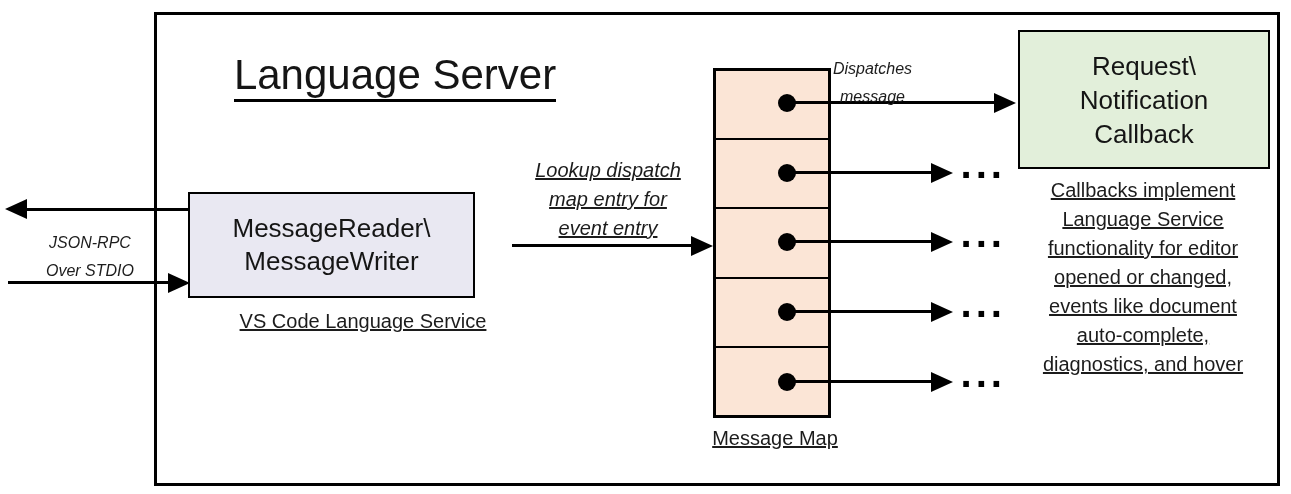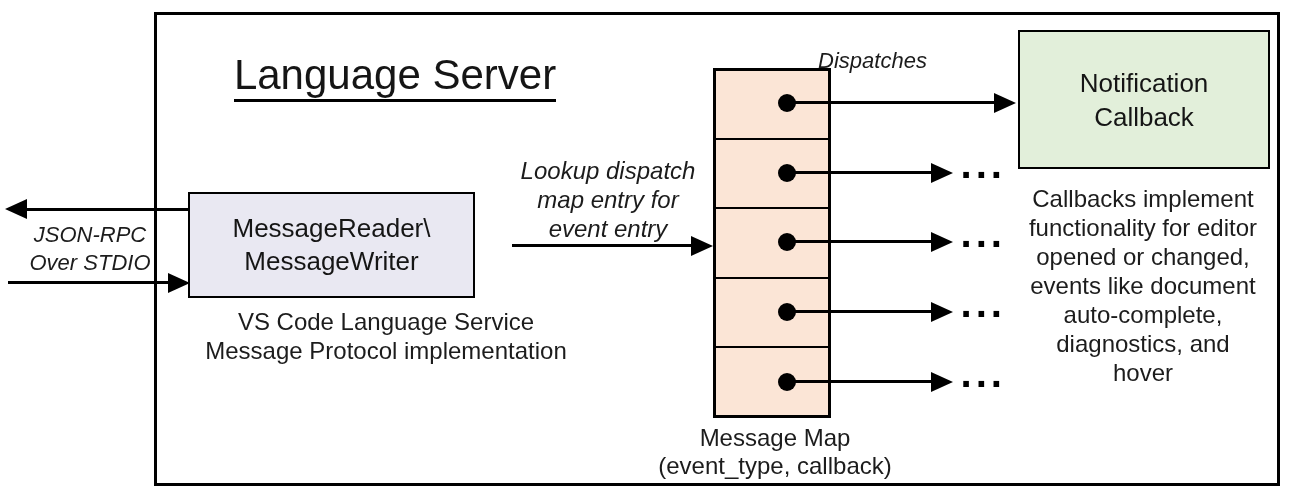--- a/index.html
+++ b/index.html
@@ -11,22 +11,22 @@
     border:3px solid #000;box-sizing:border-box;background:transparent;}
   .title{position:absolute;left:210px;top:50px;width:370px;text-align:center;
     font-size:42px;line-height:50px;color:#151515;}
   .title .u{border-bottom:3px solid #000;padding-bottom:1px;}
   .hline{position:absolute;height:3px;background:#000;}
   .tri{position:absolute;width:0;height:0;border-top:10px solid transparent;border-bottom:10px solid transparent;}
   .tri-right{border-left:22px solid #000;}
   .tri-left{border-right:22px solid #000;}
   .lbl{position:absolute;text-align:center;}
   .italic{font-style:italic;}
-  .f21{font-size:22px;line-height:28px;}
-  .f20{font-size:24px;line-height:29px;}
+  .f21{font-size:16px;line-height:28px;margin-top:8px;}
+  .f20{font-size:20px;line-height:29px;text-decoration:underline;}
   .box{position:absolute;border:2.5px solid #000;box-sizing:border-box;
     display:flex;flex-direction:column;align-items:center;justify-content:center;text-align:center;}
   .msgbox{left:188px;top:192px;width:287px;height:106px;font-size:26px;line-height:33px;color:#151515;}
   .cbbox{left:1018px;top:30px;width:252px;height:139px;font-size:26px;line-height:34px;color:#151515;}
   .dmap{position:absolute;left:713px;top:68px;width:118px;height:350px;
     border:3px solid #000;box-sizing:border-box;display:flex;flex-direction:column;}
   .dcell{flex:1;}
   .dcell + .dcell{border-top:2.5px solid #000;}
   .dot{position:absolute;width:18px;height:18px;border-radius:50%;background:#000;}
   .ellipsis{position:absolute;left:960px;width:50px;font-weight:bold;font-size:32px;
@@ -47,23 +47,22 @@
   <div class="tri tri-right" style="left:168px;top:273px;"></div>
   <div class="lbl italic f21" style="left:15px;top:221px;width:150px;">
     <div>JSON-RPC</div>
     <div>Over STDIO</div>
   </div>
 
   <div class="box msgbox" style="background-color: rgb(233, 232, 242);">
     <div>MessageReader\</div>
     <div>MessageWriter</div>
   </div>
-  <div class="lbl f20" style="left:200px;top:307px;width:372px;">
+  <div class="lbl f20" style="left:177px;top:307px;width:372px;">
     <div>VS Code Language Service</div>
-    <div>Message Protocol implementation</div>
   </div>
 
   <div class="hline" style="left:512px;top:244px;width:181px;"></div>
   <div class="tri tri-right" style="left:691px;top:236px;"></div>
   <div class="lbl italic f20" style="left:502px;top:156px;width:212px;">
     <div>Lookup dispatch</div>
     <div>map entry for</div>
     <div>event entry</div>
   </div>
 
@@ -94,34 +93,36 @@
   <div class="hline" style="left:787px;top:310px;width:146px;"></div>
   <div class="tri tri-right" style="left:931px;top:302px;"></div>
   <div class="ellipsis" style="top:290px;">...</div>
 
   <div class="hline" style="left:787px;top:380px;width:146px;"></div>
   <div class="tri tri-right" style="left:931px;top:372px;"></div>
   <div class="ellipsis" style="top:360px;">...</div>
 
   <div class="lbl italic f21" style="left:795px;top:47px;width:155px;">
     <div>Dispatches</div>
+    <div>message</div>
   </div>
 
   <div class="lbl f20" style="left:645px;top:424px;width:260px;line-height:28px;">
     <div>Message Map</div>
-    <div>(event_type, callback)</div>
   </div>
 
   <div class="box cbbox" style="background-color: rgb(226, 239, 218);">
+    <div>Request\</div>
     <div>Notification</div>
     <div>Callback</div>
   </div>
 
-  <div class="lbl f20" style="left:1023px;top:184px;width:240px;">
+  <div class="lbl f20" style="left:1023px;top:176px;width:240px;">
     <div>Callbacks implement</div>
+    <div>Language Service</div>
     <div>functionality for editor</div>
     <div>opened or changed,</div>
     <div>events like document</div>
     <div>auto-complete,</div>
     <div>diagnostics, and hover</div>
   </div>
 
 </div>
 
 </body></html>

